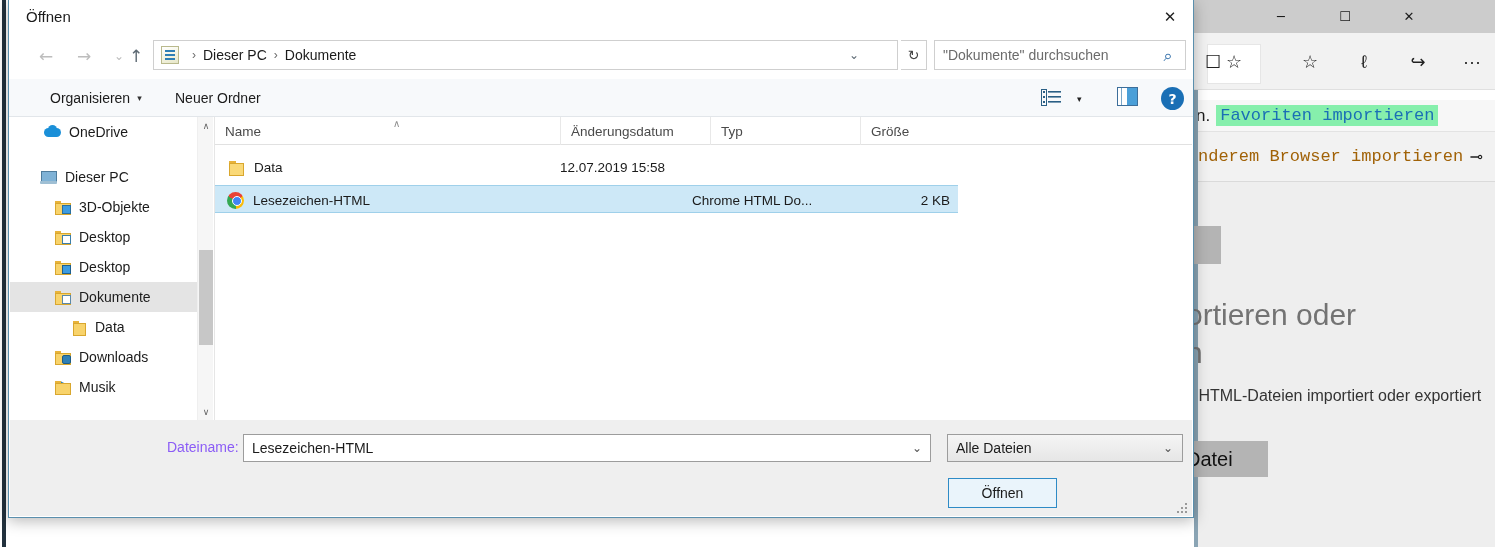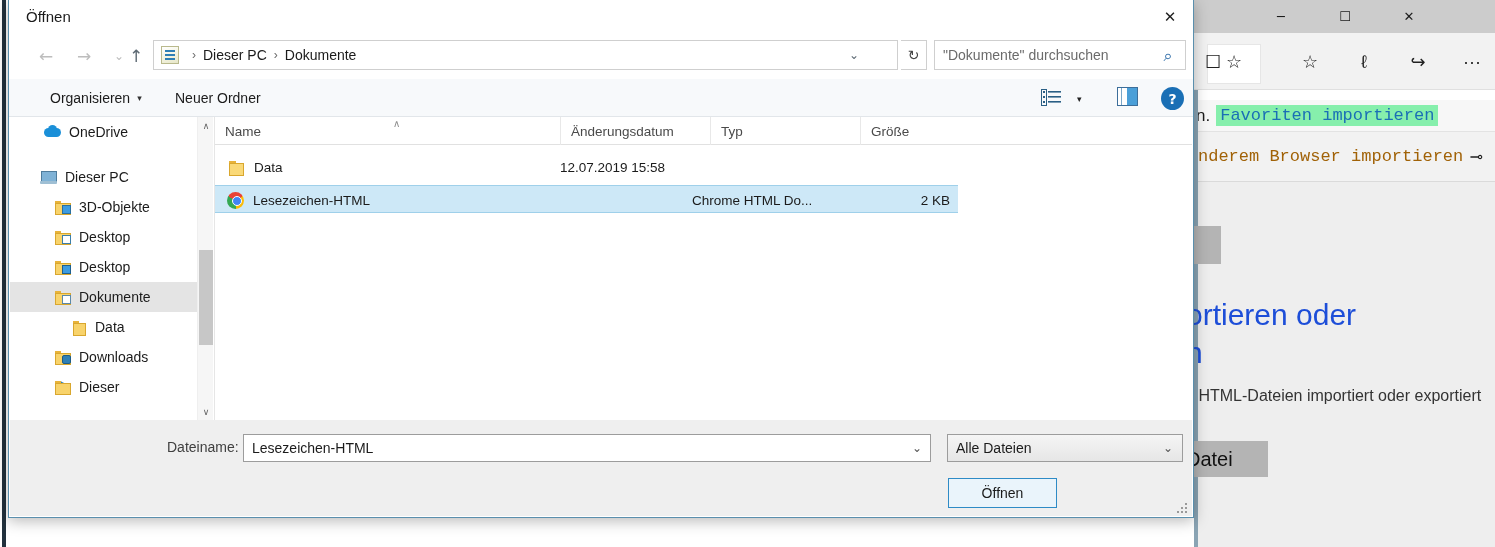--- a/index.html
+++ b/index.html
@@ -56,21 +56,21 @@
   .edge-body {
     position: absolute; left: 1194px; top: 182px; width: 301px; height: 365px;
     background: #eeeeee;
   }
   .edge-gray-btn {
     position: absolute; background: #b4b4b4;
     display: flex; align-items: center;
     font-size: 20px; color: #111; white-space: nowrap;
   }
   .edge-heading {
-    position: absolute; font-size: 30px; color: #1d4ed8; white-space: nowrap;
+    position: absolute; font-size: 30px; color: #737373; white-space: nowrap;
     line-height: 1.25;
   }
   .edge-subtext {
     position: absolute; font-size: 16px; color: #333; white-space: nowrap;
   }
   .edge-left-strip {
     position: absolute; left: 1194px; top: 90px; width: 4px; height: 457px;
     background: #8aa4b4;
   }
 
@@ -315,21 +315,21 @@
     border-radius: 50%; background: #4285f4; border: 1.5px solid #ffffff;
   }
 
   
   .bottom {
     position: absolute; left: 1px; top: 420px; right: 1px; bottom: 1px;
     background: #efefef;
   }
   .fn-label {
     position: absolute; left: 157px; top: 19px;
-    font-size: 14px; color: #404040;
+    font-size: 14px; color: #8b5cf6;
   }
   .fn-input {
     position: absolute; left: 233px; top: 14px; width: 688px; height: 28px;
     background: #ffffff; border: 1px solid #9c9c9c;
     display: flex; align-items: center;
   }
   .fn-input .val { font-size: 14px; color: #1b1b1b; margin-left: 8px; flex: 1; }
   .fn-input .cv { width: 26px; text-align: center; color: #555; font-size: 12px;
                   font-family: "DejaVu Sans", sans-serif; }
   .type-select {
@@ -517,21 +517,21 @@
       <span class="tico ico-folder">
         <span class="ico-badge b-dl"></span>
       </span>
       <span>Downloads</span>
     </div>
 
     <div class="tree-item" style="top:255px;padding-left:44px">
       <span class="tico ico-folder">
         <span class="ico-mus-note">♪</span>
       </span>
-      <span>Dieser</span>
+      <span>Musik</span>
     </div>
   </div>
 
   <div class="tree-scroll">
     <div class="ts-arrow" style="top:0">∧</div>
     <div class="ts-thumb" style="top:133px;height:95px"></div>
     <div class="ts-arrow" style="top:286px">∨</div>
   </div>
 
   <div class="list-area">

